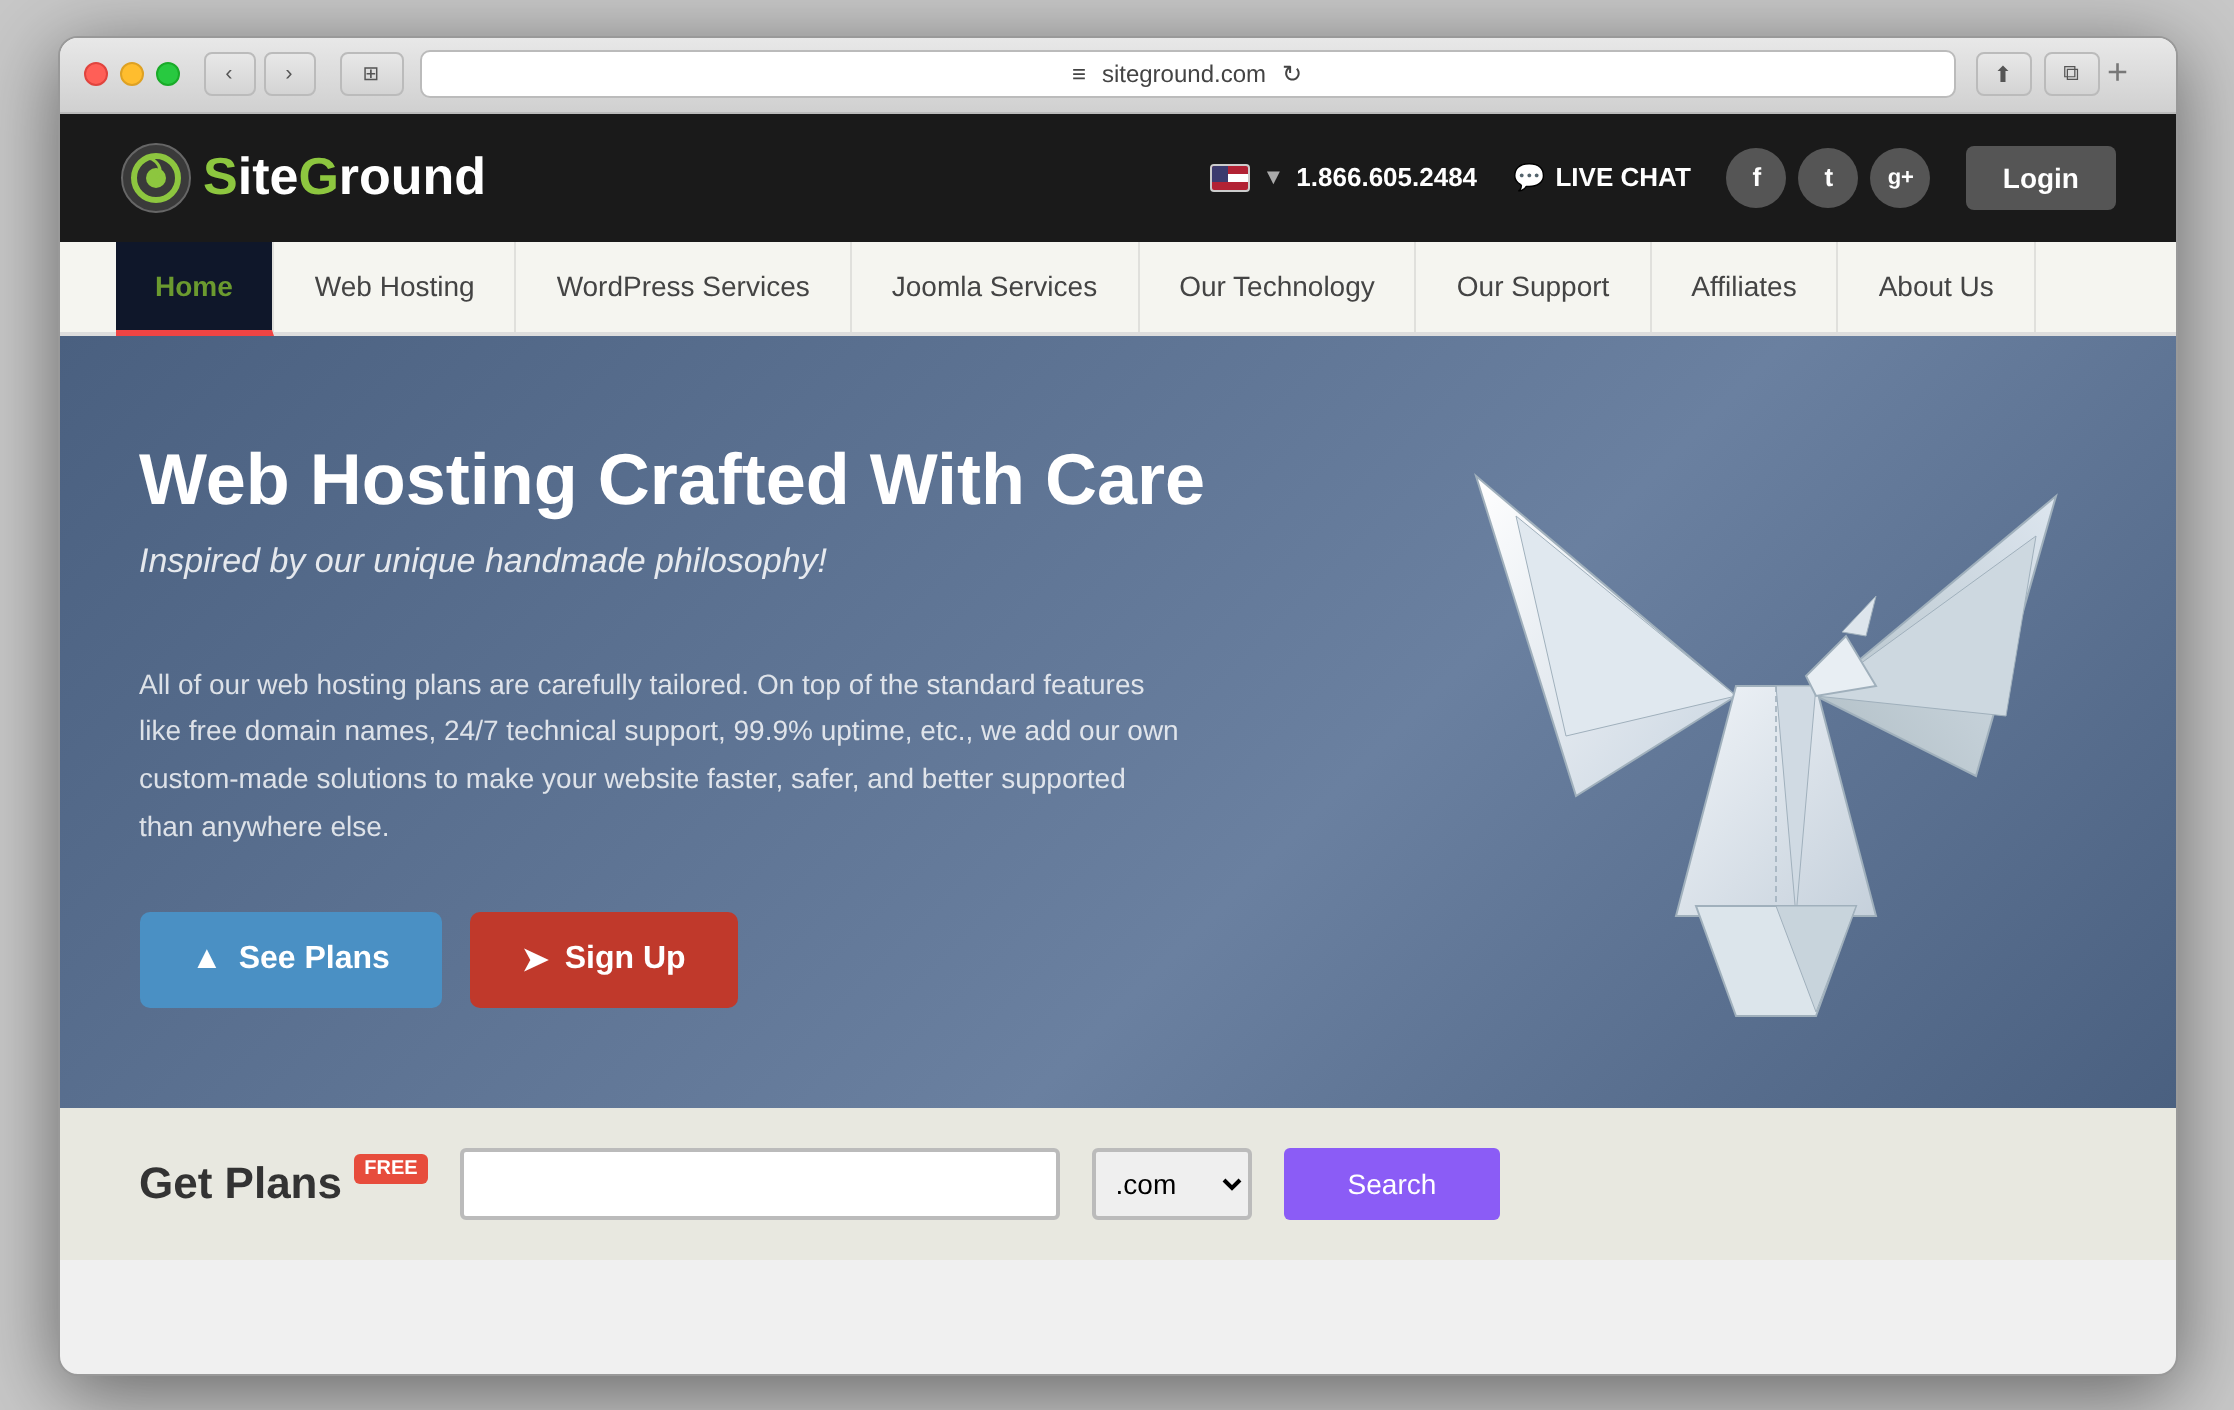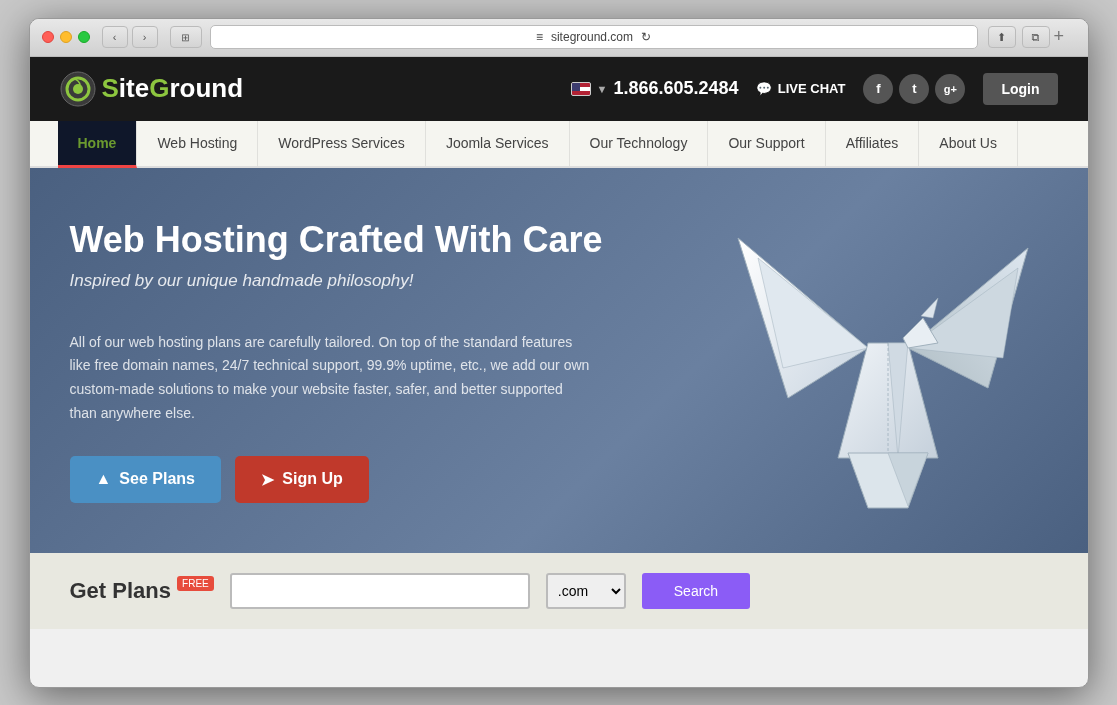--- a/index.html
+++ b/index.html
@@ -194,21 +194,21 @@
     }
 
     .flag::before {
       content: '';
       position: absolute;
       top: 0; left: 0;
       width: 8px; height: 8px;
       background: #3C3B6E;
     }
 
-    .phone-number { font-weight: bold; font-size: 18px; }
+    .phone-number { font-weight: bold; font-size: 13px; }
 
     .live-chat {
       display: flex;
       align-items: center;
       gap: 5px;
       color: white;
       font-size: 13px;
       font-weight: bold;
     }
 
@@ -369,21 +369,21 @@
     .domain-label {
       font-size: 22px;
       font-weight: bold;
       color: #333;
     }
 
     .free-badge {
       background: #e74c3c;
       color: white;
       font-size: 10px;
-      font-weight: normal;
+      font-weight: bold;
       padding: 2px 5px;
       border-radius: 3px;
       vertical-align: top;
       margin-top: 4px;
     }
 
     .domain-input {
       flex: 1;
       max-width: 300px;
       height: 36px;

